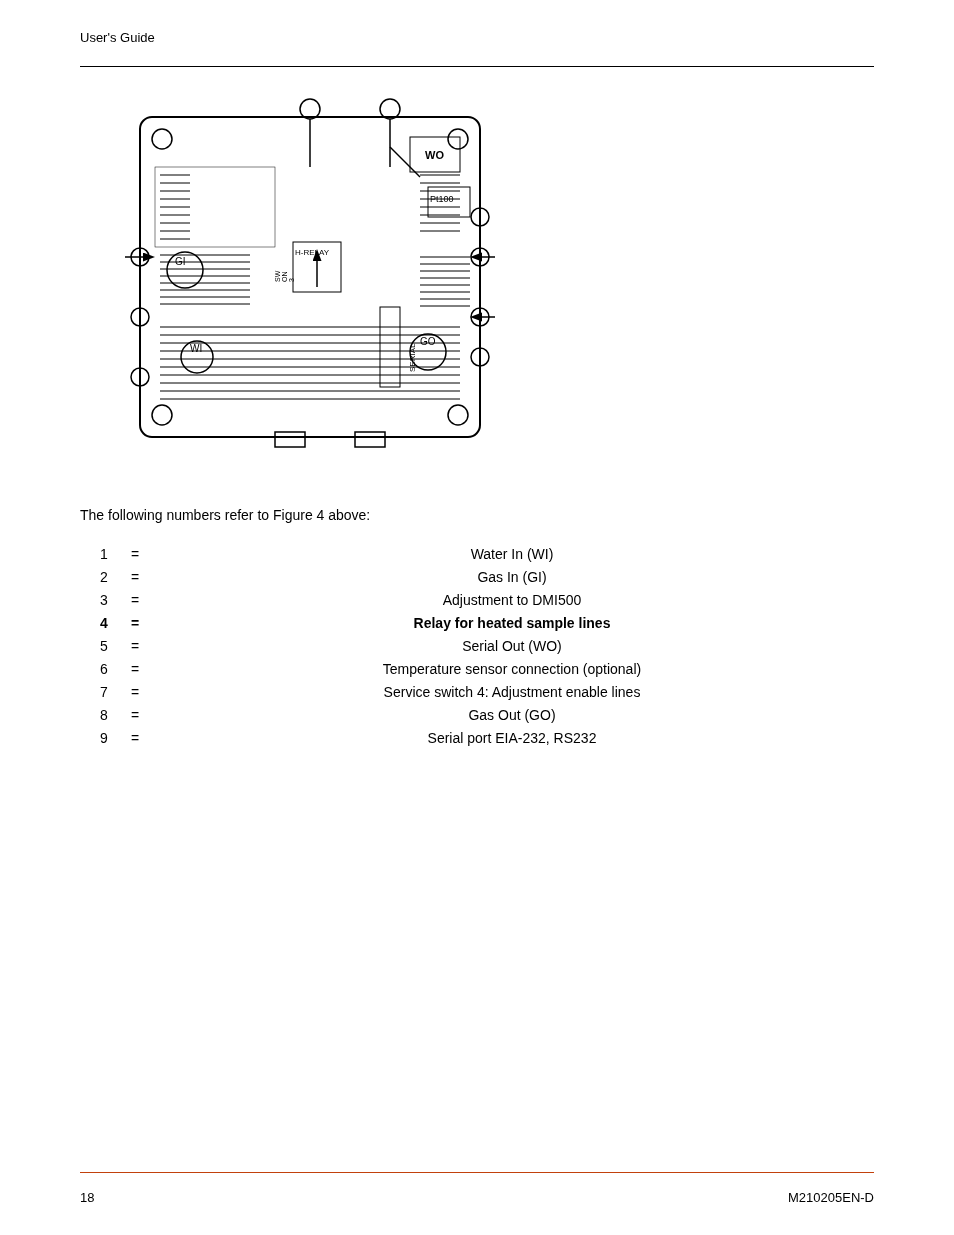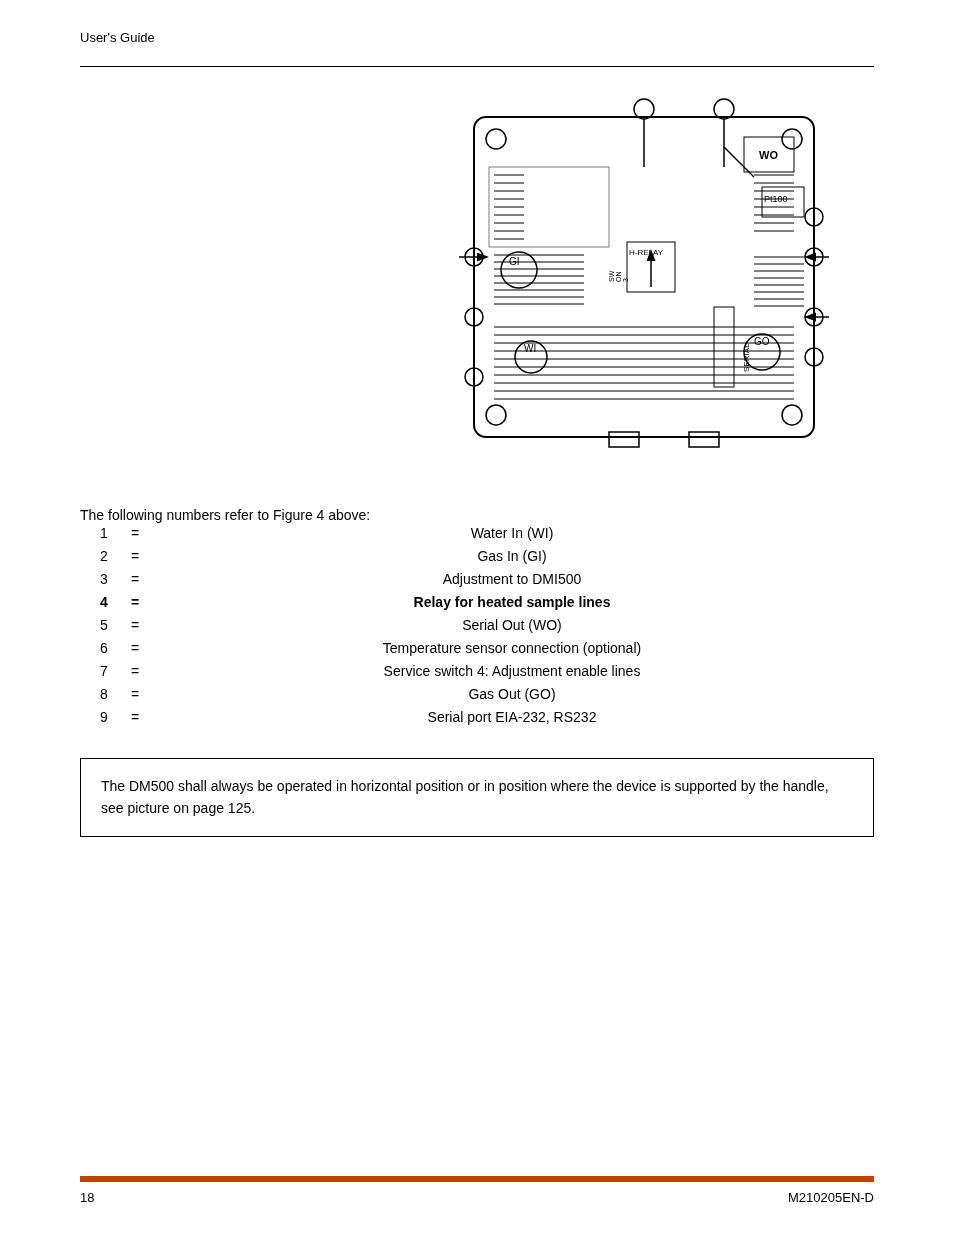--- a/index.html
+++ b/index.html
@@ -31,33 +31,33 @@
     }
 
     .header-title {
       font-size: 13px;
       color: #000;
     }
 
     
     .diagram-container {
       display: flex;
-      justify-content: flex-end;
+      justify-content: flex-start;
       margin: 20px 0 30px 0;
     }
 
     .diagram-svg {
       width: 460px;
       height: 390px;
     }
 
     
     .intro-text {
       font-size: 14px;
-      margin-bottom: 0;
+      margin-bottom: 21px;
       margin-left: 0;
     }
 
     .numbered-list {
       margin-left: 20px;
       margin-bottom: 30px;
     }
 
     .list-item {
       display: flex;
@@ -106,22 +106,22 @@
 
     
     .footer {
       position: absolute;
       bottom: 30px;
       left: 80px;
       right: 80px;
       display: flex;
       justify-content: space-between;
       align-items: center;
-      border-top: 6px solid #c2410c;
-      padding-top: 8px;
+      border-top: 1px solid #c2410c;
+      padding-top: 17px;
     }
 
     .footer-page {
       font-size: 13px;
     }
 
     .footer-doc {
       font-size: 13px;
     }
   </style>
@@ -301,22 +301,19 @@
         <span class="list-eq">=</span>
         <span class="list-desc">Gas Out (GO)</span>
       </div>
       <div class="list-item">
         <span class="list-num">9</span>
         <span class="list-eq">=</span>
         <span class="list-desc">Serial port EIA-232, RS232</span>
       </div>
     </div>
 
-  <div class="info-box">
-    <p class="info-box-text">The DM500 shall always be operated in horizontal position or in position where the device is supported by the handle, see picture on page 125.</p>
-  </div>
 
   <div class="footer">
     <span class="footer-page">18</span>
     <span class="footer-doc">M210205EN-D</span>
   </div>
 
 </div>
 
 </body></html>

